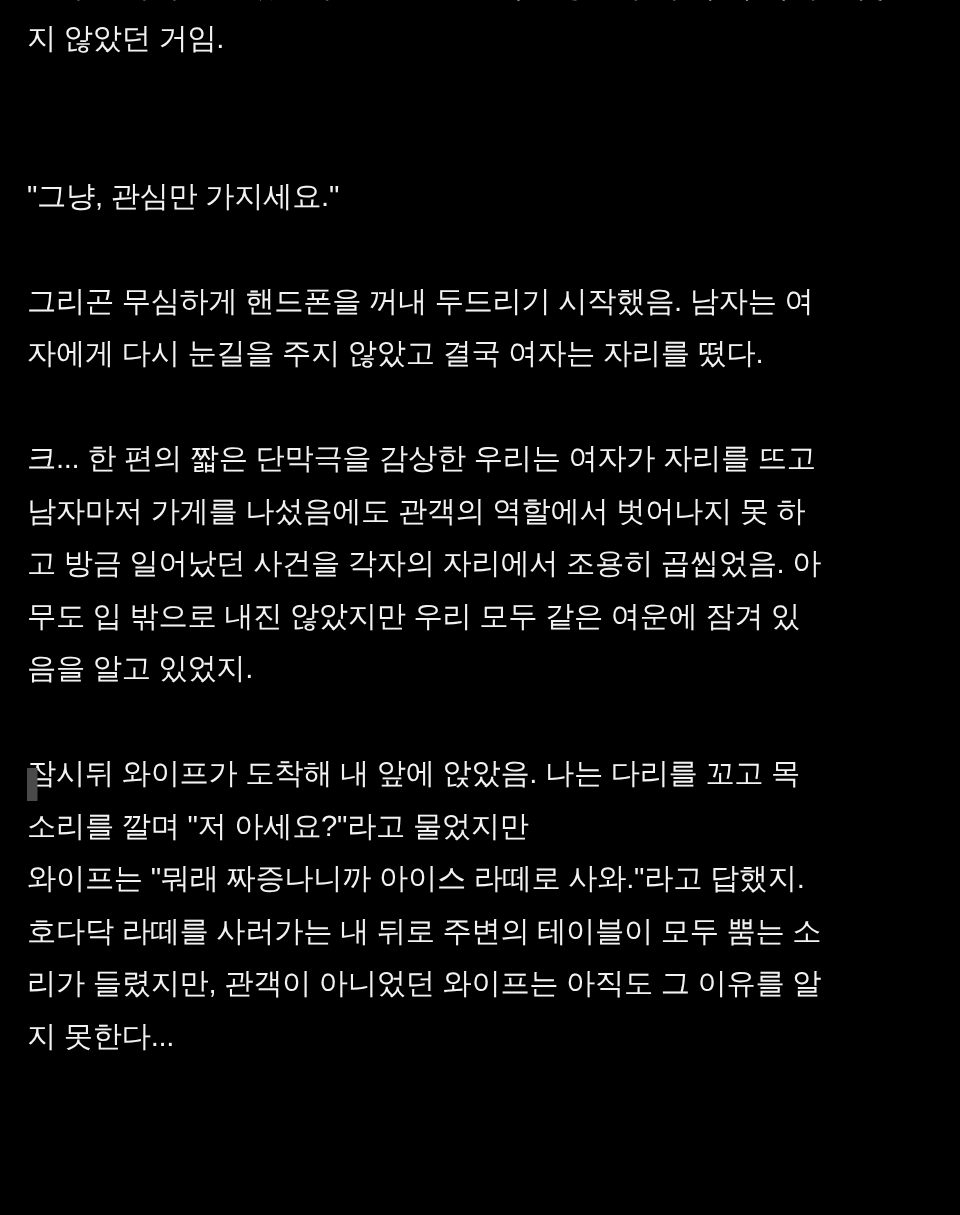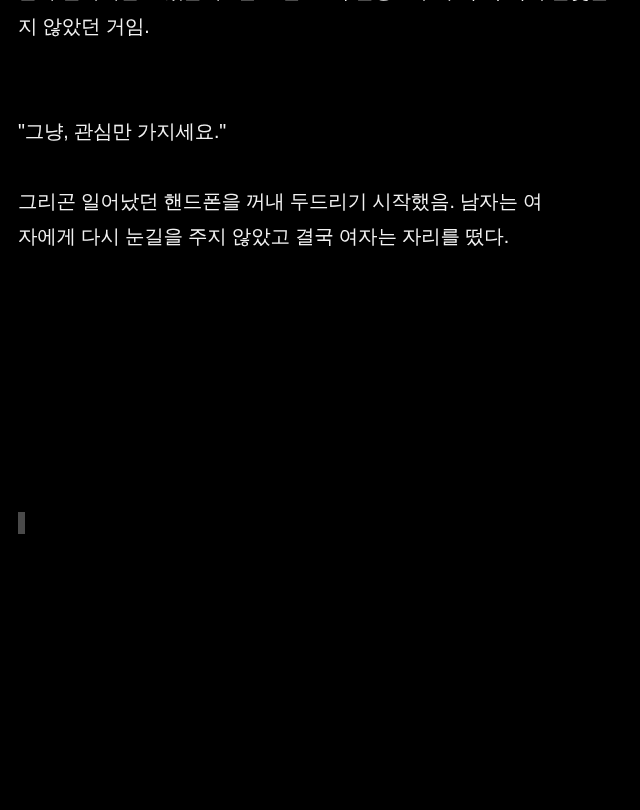--- a/index.html
+++ b/index.html
@@ -60,26 +60,37 @@
 
     <div class="spacer-line"></div>
 
 
     <div class="spacer-line"></div>
 
     <p class="para">"그냥, 관심만 가지세요."</p>
 
     <div class="spacer-line"></div>
 
-    <p class="para">그리곤 일어났던 핸드폰을 꺼내 두드리기 시작했음. 남자는 여
+    <p class="para">그리곤 무심하게 핸드폰을 꺼내 두드리기 시작했음. 남자는 여
 자에게 다시 눈길을 주지 않았고 결국 여자는 자리를 떴다.</p>
 
     <div class="spacer-line"></div>
 
+    <p class="para">크... 한 편의 짧은 단막극을 감상한 우리는 여자가 자리를 뜨고
+남자마저 가게를 나섰음에도 관객의 역할에서 벗어나지 못 하
+고 방금 일어났던 사건을 각자의 자리에서 조용히 곱씹었음. 아
+무도 입 밖으로 내진 않았지만 우리 모두 같은 여운에 잠겨 있
+음을 알고 있었지.</p>
 
     <div class="spacer-line"></div>
 
+    <p class="para">잠시뒤 와이프가 도착해 내 앞에 앉았음. 나는 다리를 꼬고 목
+소리를 깔며 "저 아세요?"라고 물었지만
+와이프는 "뭐래 짜증나니까 아이스 라떼로 사와."라고 답했지.
+호다닥 라떼를 사러가는 내 뒤로 주변의 테이블이 모두 뿜는 소
+리가 들렸지만, 관객이 아니었던 와이프는 아직도 그 이유를 알
+지 못한다...</p>
 
   </div>
 
   <div class="block-marker" style="top: 538px;"></div>
 
 </div>
 
 </body></html>

